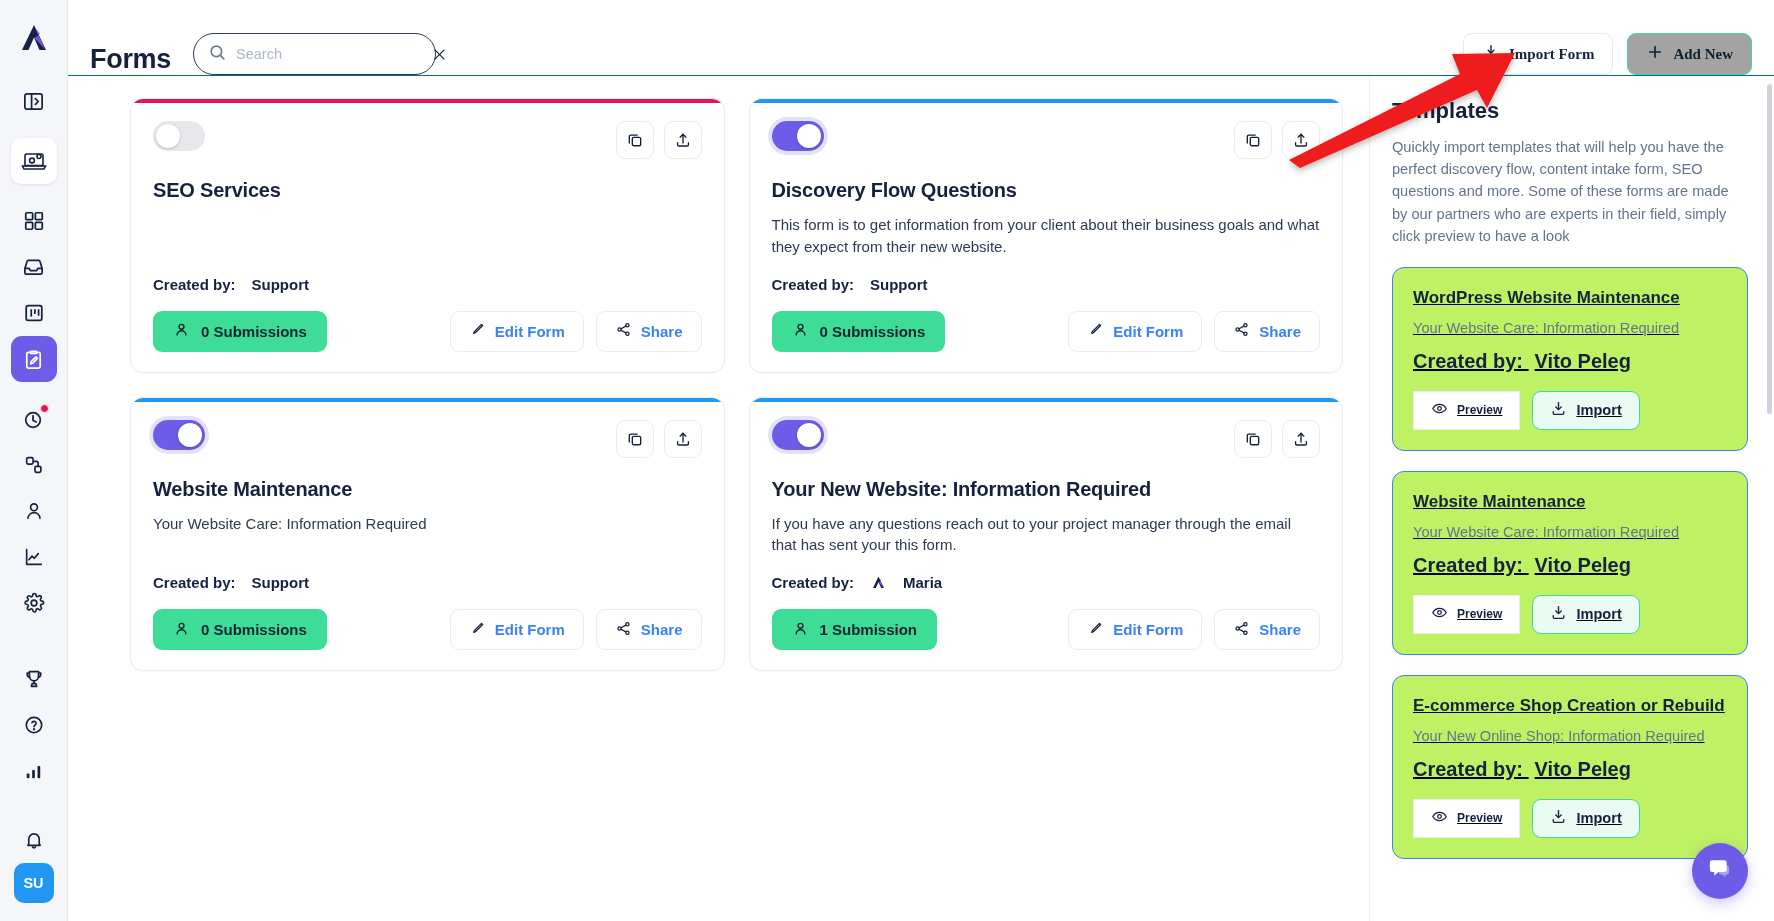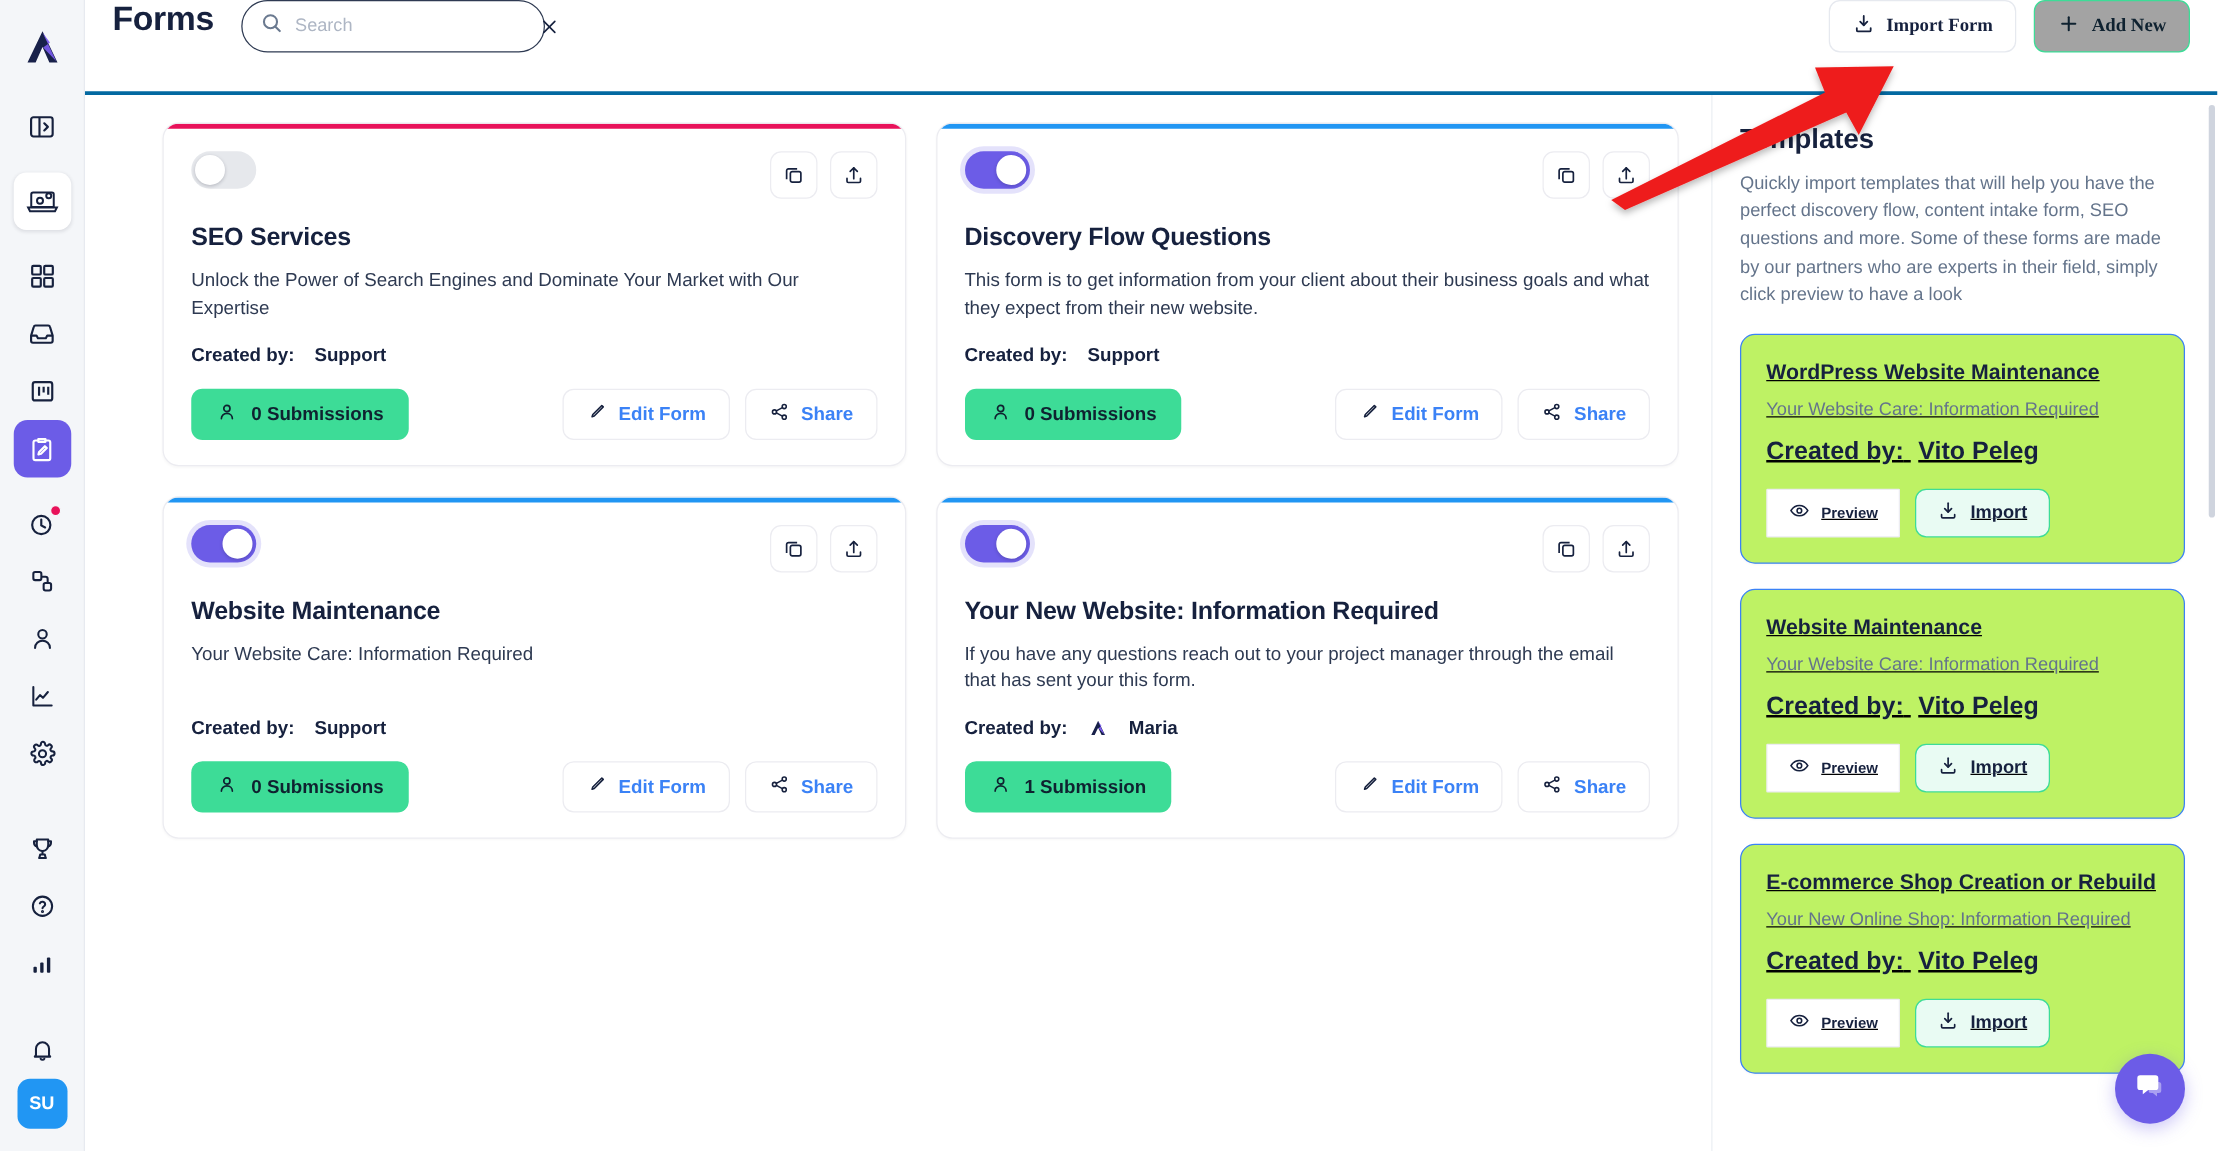--- a/index.html
+++ b/index.html
@@ -44,23 +44,23 @@
     display: flex; align-items: center; justify-content: center;
     font-size: 14.5px; font-weight: 600; margin-bottom: 18px; cursor: pointer;
   }
 
   
   .main { flex: 1 1 auto; height: 921px; display: flex; flex-direction: column;
           background: #ffffff; position: relative; }
 
   .topbar {
     height: 76px; min-height: 76px;
-    display: flex; align-items: flex-start;
+    display: flex; align-items: flex-end;
     padding: 0 22px 0 22px;
-    border-bottom: 3px solid #0369a1;
+    border-bottom: 1px solid #0369a1;
     background: #fff;
   }
   .page-title { font-size: 27px; font-weight: 700; color: #16213e; letter-spacing: -.3px; }
   .search-wrap {
     margin-left: 22px; width: 243px; height: 42px;
     border: 1.3px solid #2e3a52; border-radius: 21px;
     display: flex; align-items: center; padding: 0 12px 0 14px; gap: 9px;
     background: #fff;
   }
   .search-input {
@@ -402,21 +402,20 @@
                 <div class="icon-btn">
                   <svg width="18" height="18" viewBox="0 0 24 24" fill="none" stroke="#16213e" stroke-width="1.8" stroke-linecap="round" stroke-linejoin="round">
                     <path d="M12 16V4.4"></path>
                       <path d="M8.2 8.2L12 4.4l3.8 3.8"></path>
                       <path d="M4.8 15.6v3a1.4 1.4 0 001.4 1.4h11.6a1.4 1.4 0 001.4-1.4v-3"></path>
                   </svg>
                 </div>
               </div>
             </div>
             <div class="fcard-title">SEO Services</div>
-            <div class="fcard-desc">Unlock the Power of Search Engines and Dominate Your Market with Our Expertise</div>
             <div class="fcard-meta">
               <span class="meta-label">Created by:</span>
               <span class="meta-value">Support</span>
             </div>
             <div class="fcard-actions">
               <div class="pill-green">
                 <span>
                   <svg width="17" height="17" viewBox="0 0 24 24" fill="none" stroke="#0f2230" stroke-width="1.9" stroke-linecap="round">
                     <circle cx="12" cy="8.2" r="3.5"></circle>
                       <path d="M5.8 19.6c0-3.4 2.8-5.9 6.2-5.9s6.2 2.5 6.2 5.9"></path>

